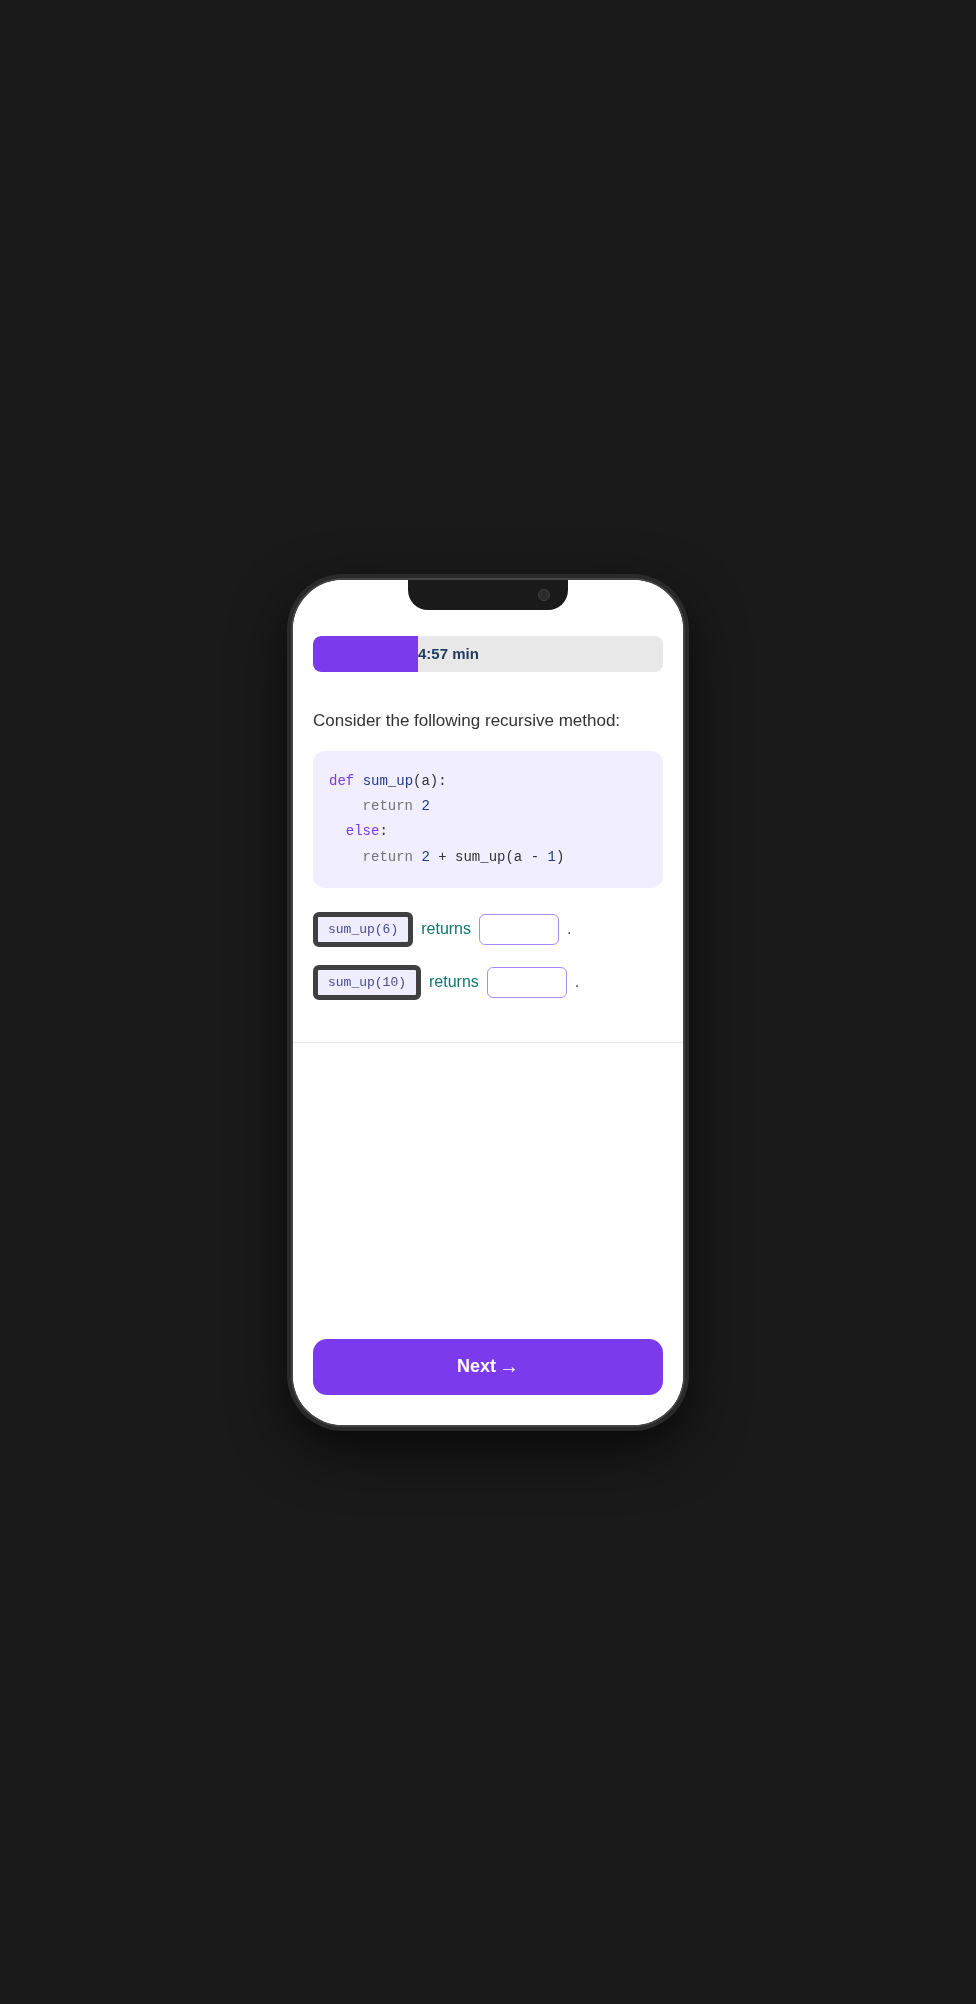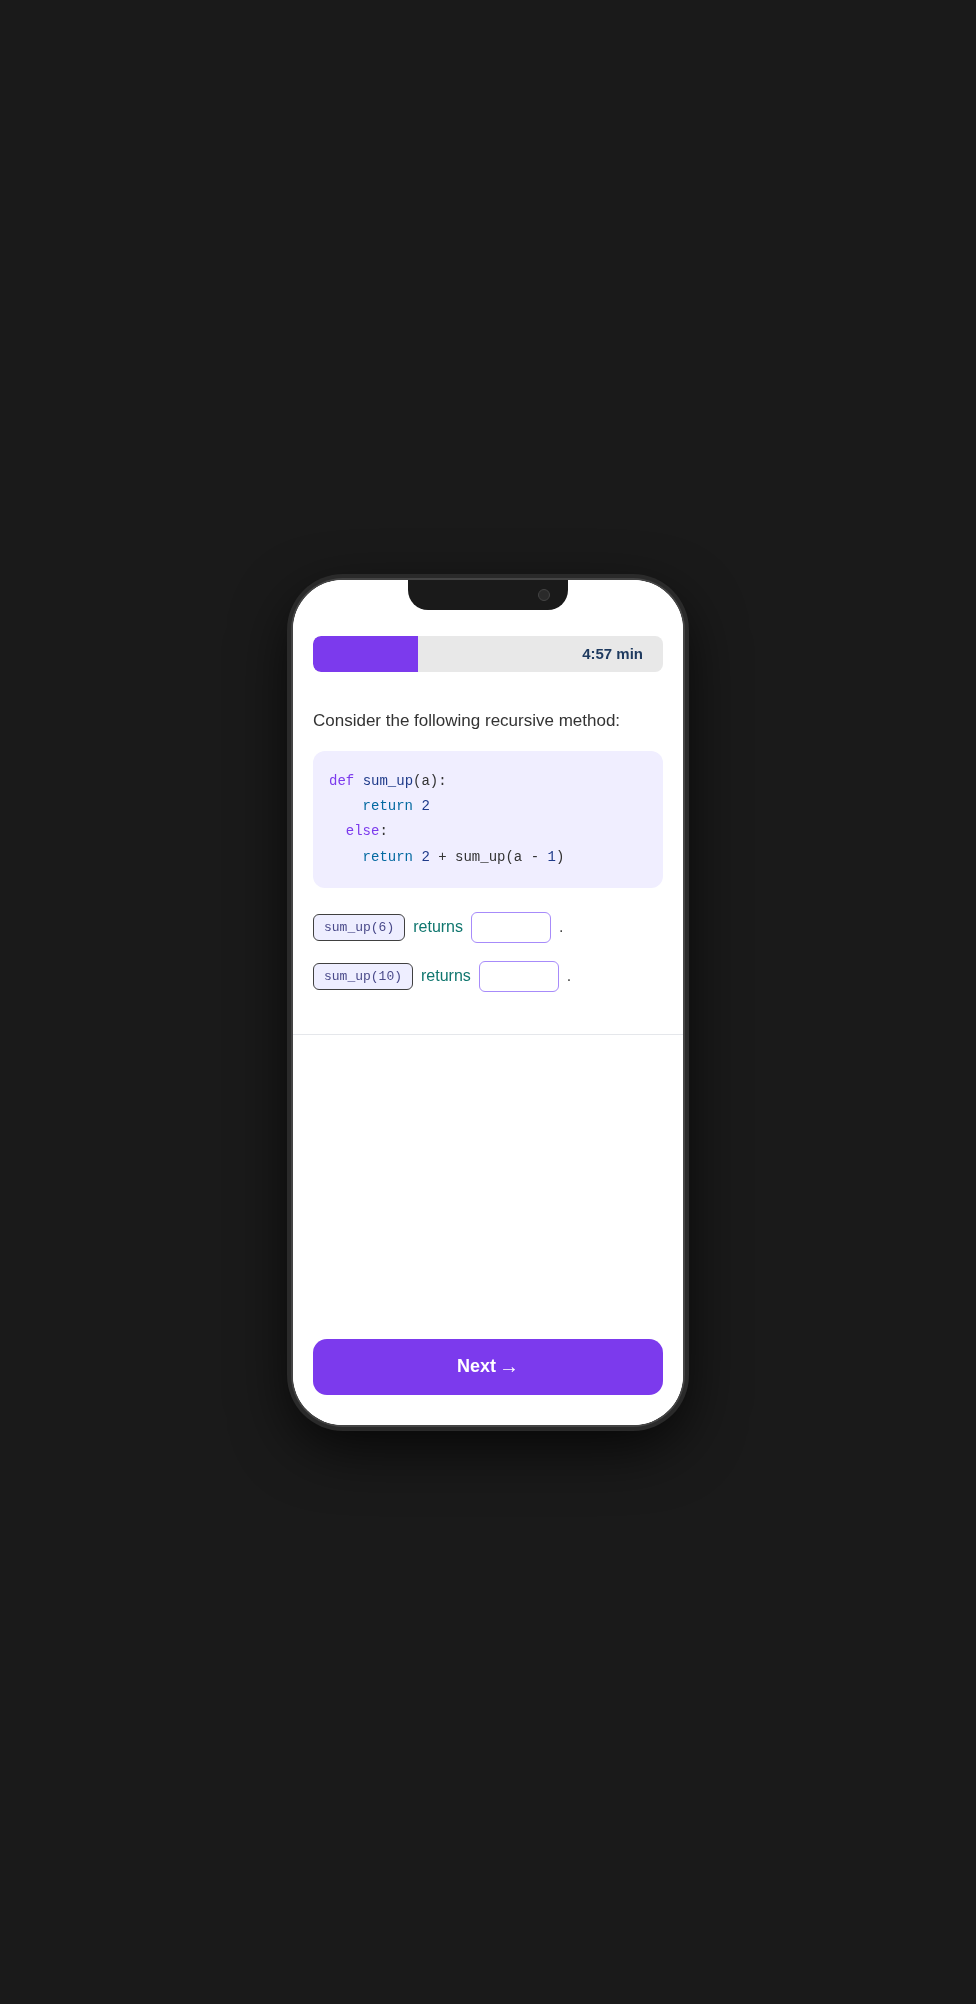--- a/index.html
+++ b/index.html
@@ -97,21 +97,21 @@
     .progress-bar-fill {
       height: 100%;
       background: #7c3aed;
       border-radius: 8px 0 0 8px;
       width: 30%;
       flex-shrink: 0;
     }
 
     .progress-timer {
       flex: 1;
-      text-align: right;
+      text-align: left;
       font-size: 15px;
       font-weight: 600;
       color: #1e3a5f;
       padding-right: 20px;
     }
 
     
     .question-section {
       padding: 20px 20px 24px;
       background: #fff;
@@ -137,36 +137,36 @@
 
     .code-line {
       display: block;
       white-space: pre;
     }
 
     .kw-def { color: #7c3aed; }
     .kw-fn { color: #1e3a8a; }
     .kw-if { color: #7c3aed; }
     .kw-else { color: #7c3aed; margin-top: 36px; }
-    .kw-return { color: #0369a1; }
+    .kw-return { color: #737373; }
     .kw-num { color: #1e3a8a; }
     .kw-plain { color: #333; }
 
     
     .answer-row {
       display: flex;
       align-items: center;
       margin-bottom: 18px;
       flex-wrap: wrap;
       gap: 8px;
     }
 
     .code-tag {
       background: #eeeeff;
-      border: 1px solid #404040;
+      border: 5px solid #404040;
       border-radius: 6px;
       padding: 5px 10px;
       font-family: 'Courier New', Courier, monospace;
       font-size: 13px;
       color: #4a4a8a;
     }
 
     .answer-label {
       font-size: 16px;
       color: #0f766e;

